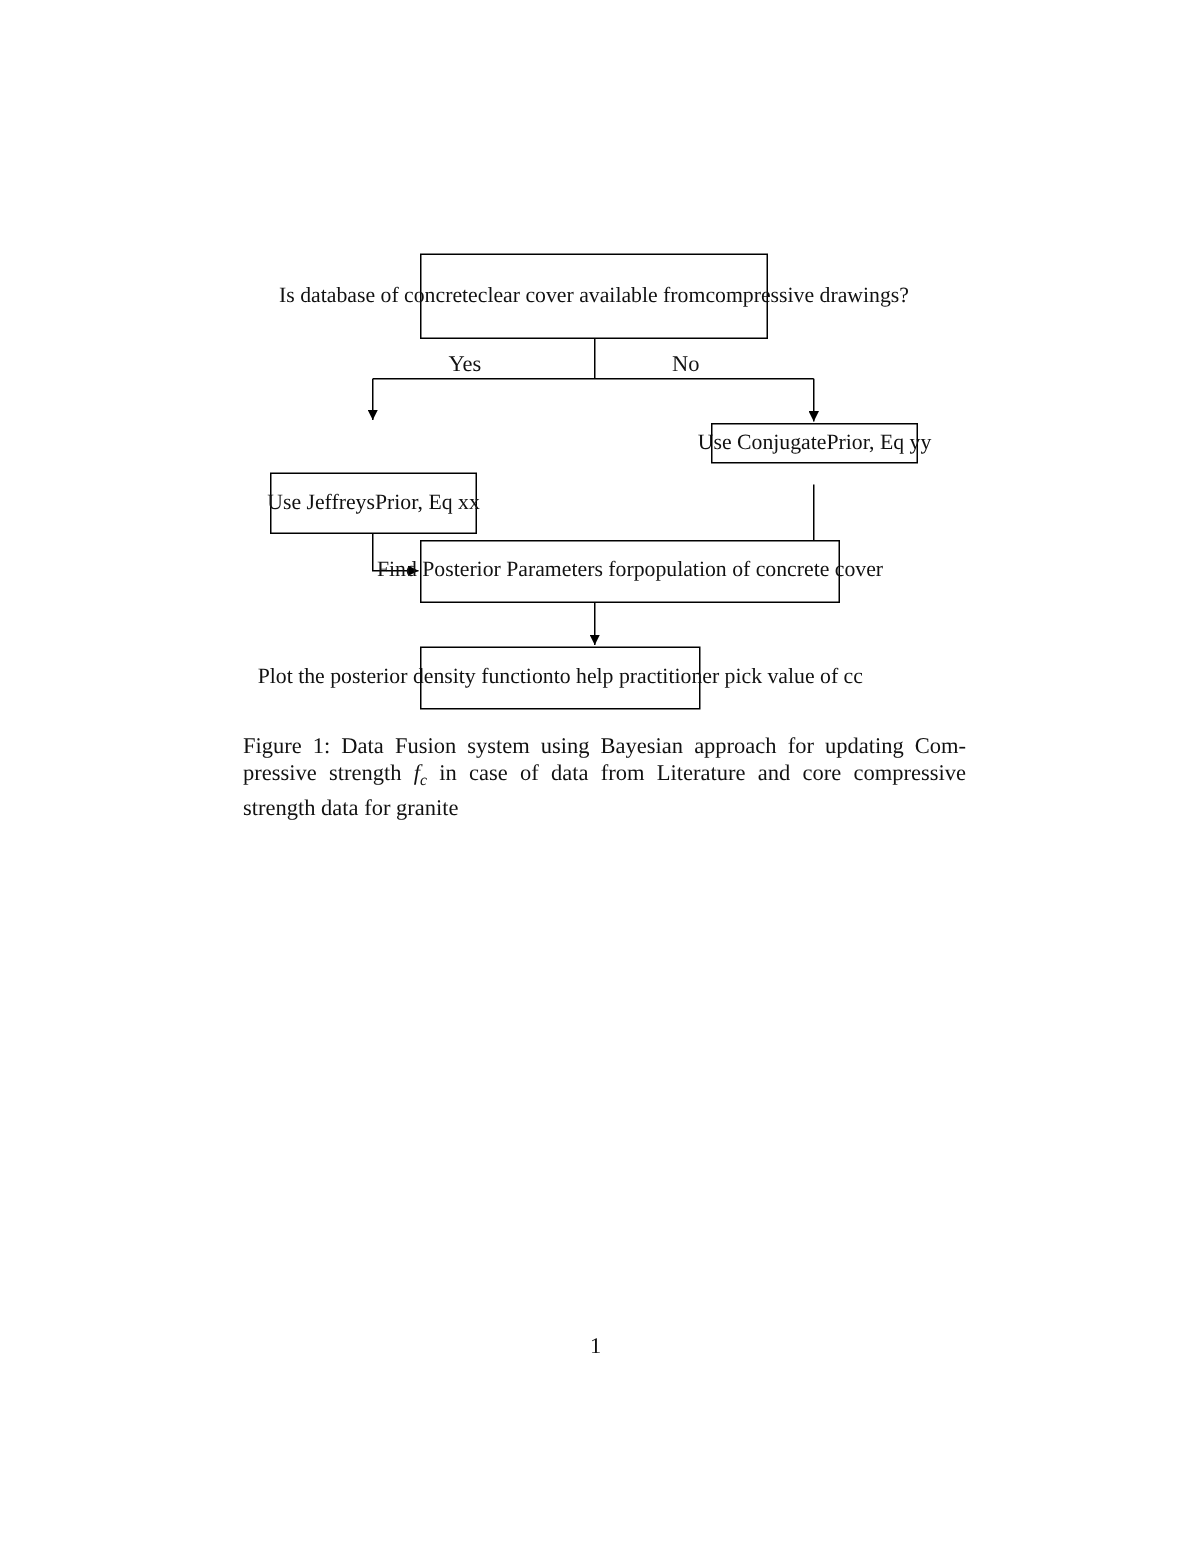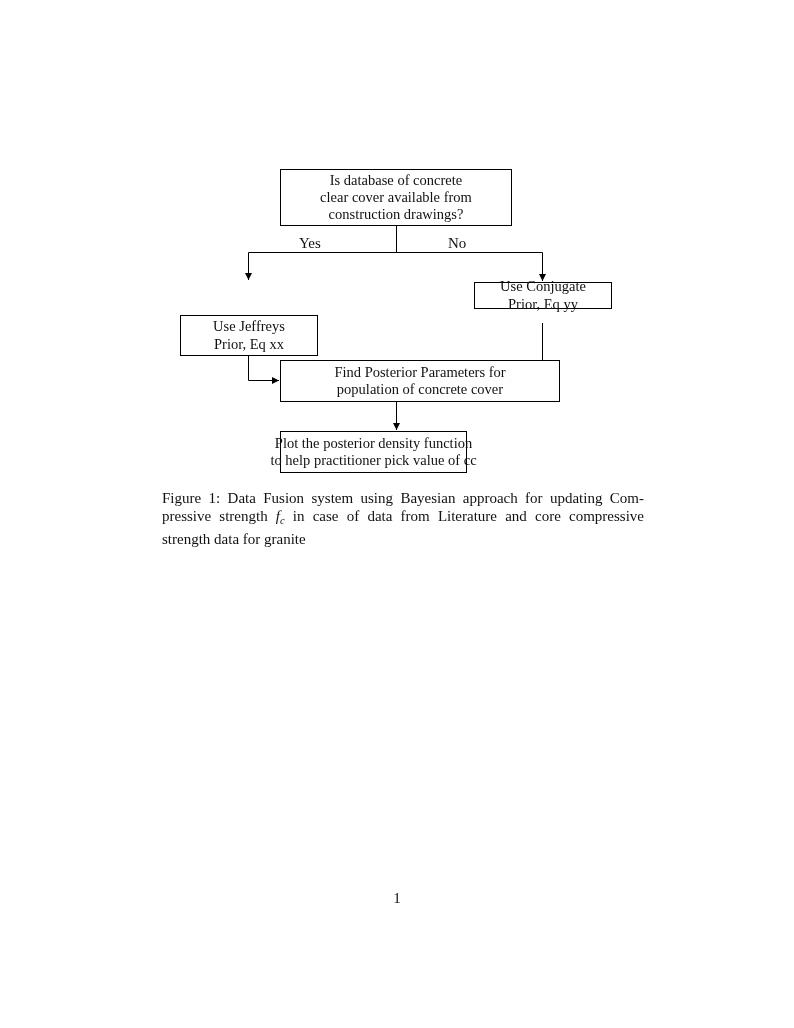--- a/index.html
+++ b/index.html
@@ -23,21 +23,21 @@
     width: 794px;
     height: 1028px;
     pointer-events: none;
   }
   .box {
     position: absolute;
     box-sizing: border-box;
     border: 1px solid #000000;
     background: #ffffff;
     display: flex;
-    flex-direction: column;
+    flex-direction: row;
     align-items: center;
     justify-content: center;
     text-align: center;
     font-size: 14.5px;
     line-height: 17.2px;
     white-space: nowrap;
   }
   #box-question  { left: 280px; top: 169px; width: 232px; height: 57px; }
   #box-jeffreys  { left: 180px; top: 281px; width: 138px; height: 41px; margin-top: 34px; }
   #box-conjugate { left: 474px; top: 282px; width: 138px; height: 27px; }
@@ -107,21 +107,21 @@
     <path d="M 248.5 322 V 380.5 H 279" fill="none" stroke="#000" stroke-width="1" marker-end="url(#arrow)"></path>
 
     <path d="M 542.5 323 V 380.5 H 514" fill="none" stroke="#000" stroke-width="1" marker-end="url(#arrow)"></path>
 
     <line x1="396.5" y1="402" x2="396.5" y2="430" stroke="#000" stroke-width="1" marker-end="url(#arrow)"></line>
   </svg>
 
   <div class="box" id="box-question">
     <span>Is database of concrete</span>
     <span>clear cover available from</span>
-    <span>construction drawings?</span>
+    <span>compressive drawings?</span>
   </div>
 
   <div class="branch-label" id="label-yes">Yes</div>
   <div class="branch-label" id="label-no">No</div>
 
   <div class="box" id="box-jeffreys">
     <span>Use Jeffreys</span>
     <span>Prior, Eq xx</span>
   </div>
 

